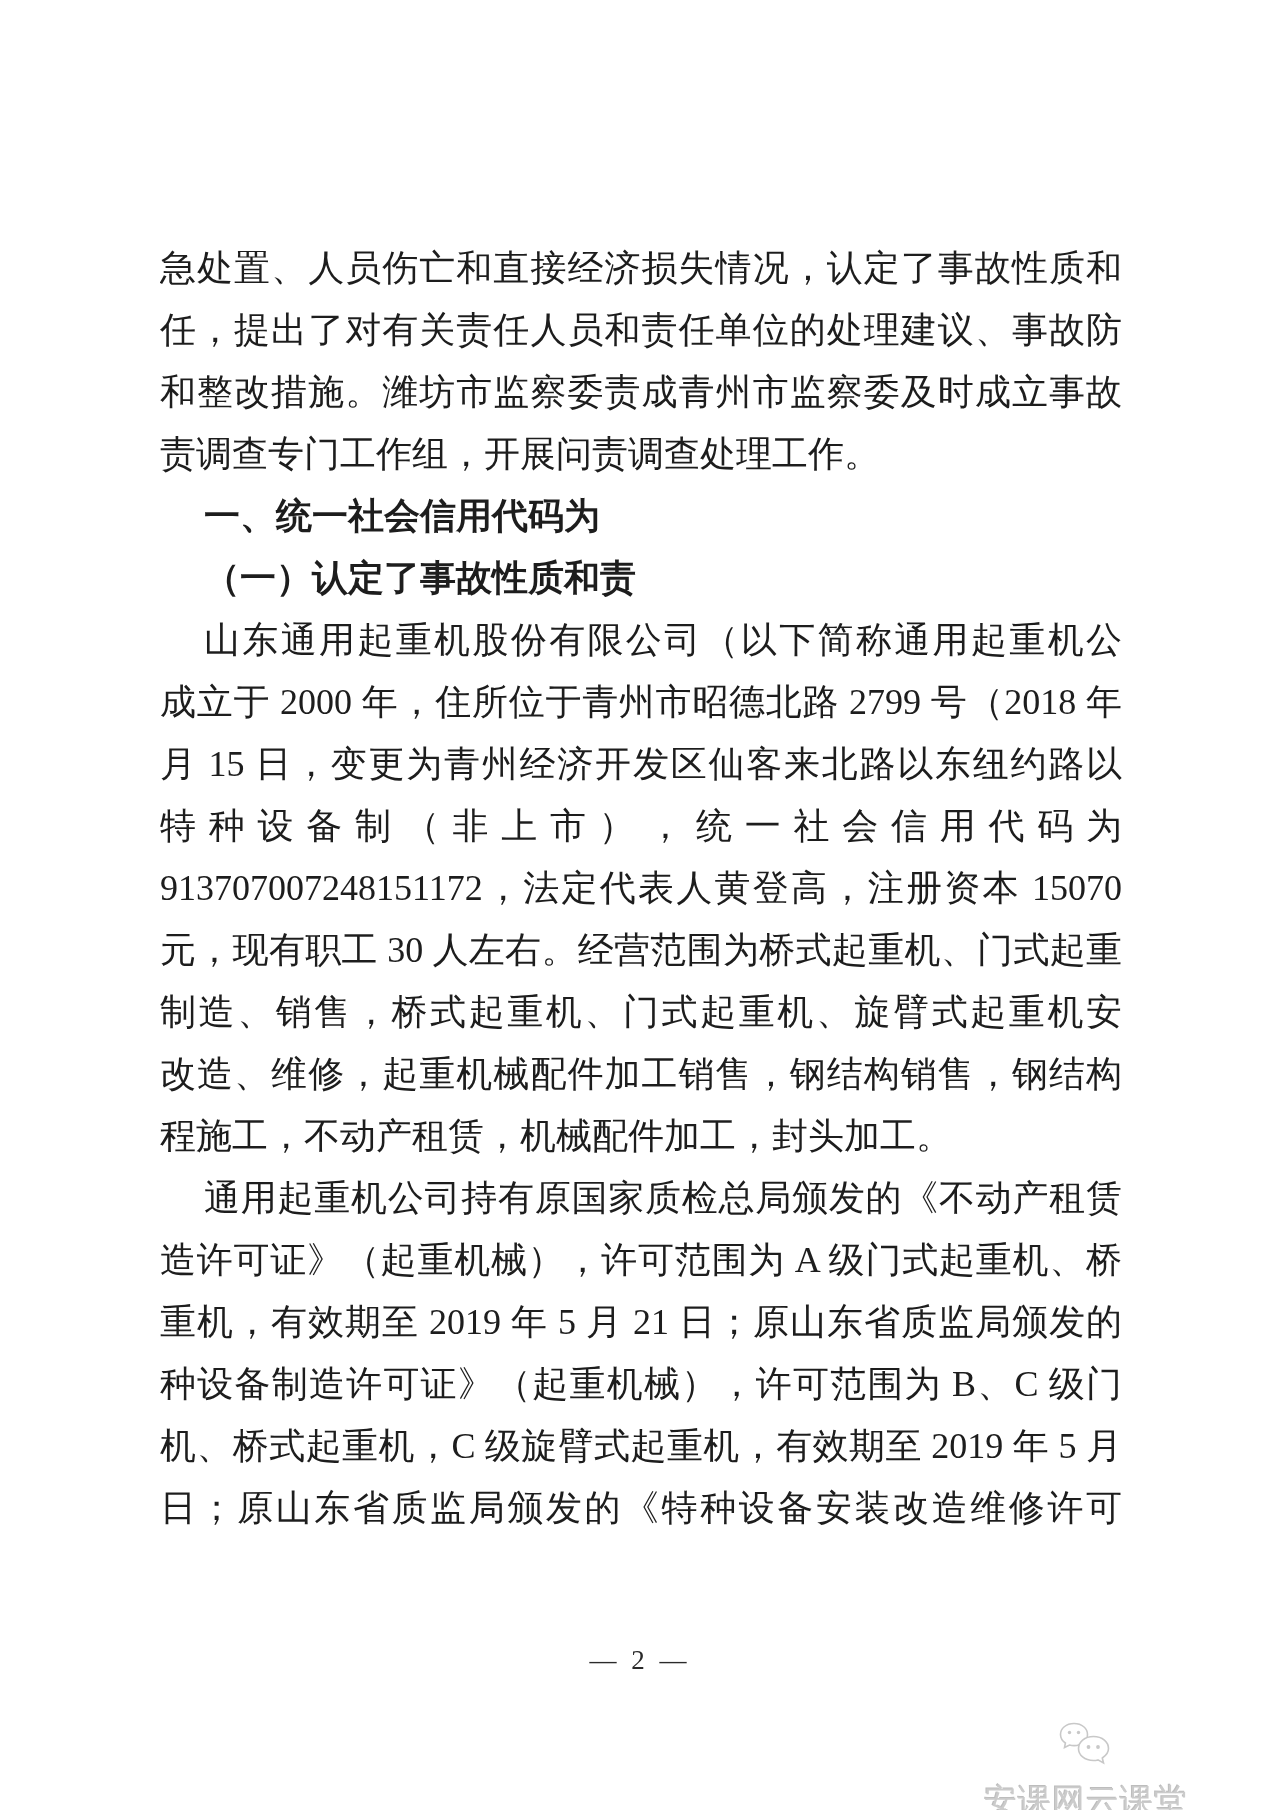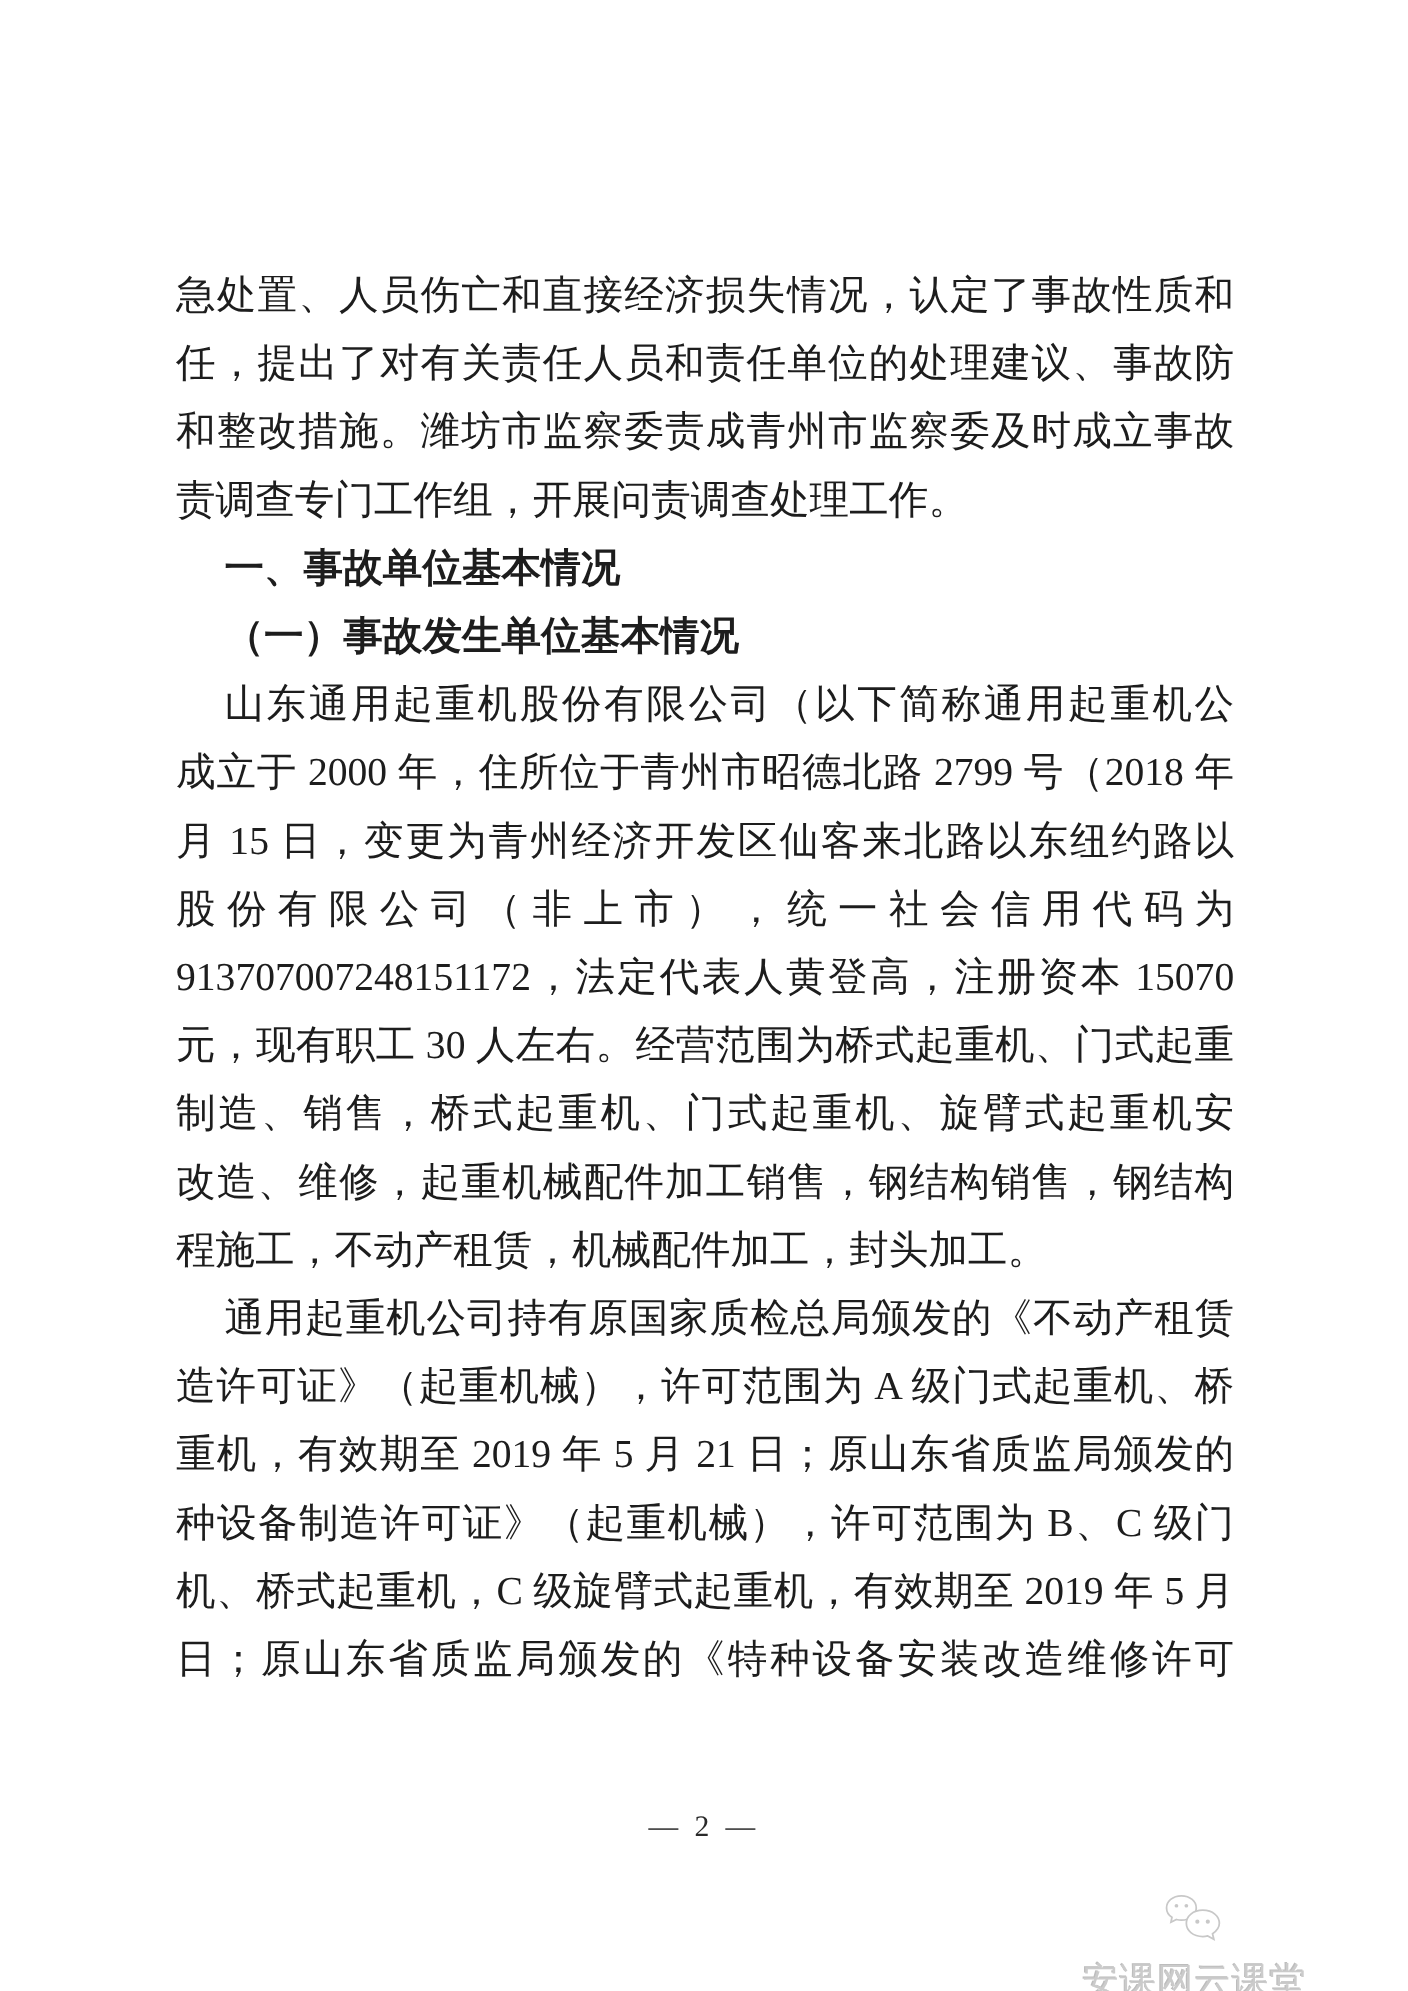--- a/index.html
+++ b/index.html
@@ -77,26 +77,26 @@
 </head>
 <body>
 
 <div class="page">
 
   <div class="doc-body">
       <div class="line">急处置、人员伤亡和直接经济损失情况，认定了事故性质和责</div>
       <div class="line">任，提出了对有关责任人员和责任单位的处理建议、事故防范</div>
       <div class="line">和整改措施。潍坊市监察委责成青州市监察委及时成立事故问</div>
       <div class="line nofill">责调查专门工作组，开展问责调查处理工作。</div>
-      <div class="line indent bold nofill">一、事故单位基本情况</div>
-      <div class="line indent bold nofill">（一）事故发生单位基本情况</div>
+      <div class="line indent bold nofill">一、统一社会信用代码为</div>
+      <div class="line indent bold nofill">（一）认定了事故性质和责</div>
       <div class="line indent">山东通用起重机股份有限公司（以下简称通用起重机公司）</div>
       <div class="line">成立于 2000 年，住所位于青州市昭德北路 2799 号（2018 年 5</div>
       <div class="line">月 15 日，变更为青州经济开发区仙客来北路以东纽约路以北），</div>
-      <div class="line">股份有限公司（非上市），统一社会信用代码为</div>
+      <div class="line">特种设备制（非上市），统一社会信用代码为</div>
       <div class="line">913707007248151172，法定代表人黄登高，注册资本 15070 万</div>
       <div class="line">元，现有职工 30 人左右。经营范围为桥式起重机、门式起重机</div>
       <div class="line">制造、销售，桥式起重机、门式起重机、旋臂式起重机安装、</div>
       <div class="line">改造、维修，起重机械配件加工销售，钢结构销售，钢结构工</div>
       <div class="line nofill">程施工，不动产租赁，机械配件加工，封头加工。</div>
       <div class="line indent">通用起重机公司持有原国家质检总局颁发的《不动产租赁</div>
       <div class="line">造许可证》（起重机械），许可范围为 A 级门式起重机、桥式起</div>
       <div class="line">重机，有效期至 2019 年 5 月 21 日；原山东省质监局颁发的《特</div>
       <div class="line">种设备制造许可证》（起重机械），许可范围为 B、C 级门式起重</div>
       <div class="line">机、桥式起重机，C 级旋臂式起重机，有效期至 2019 年 5 月 21</div>

